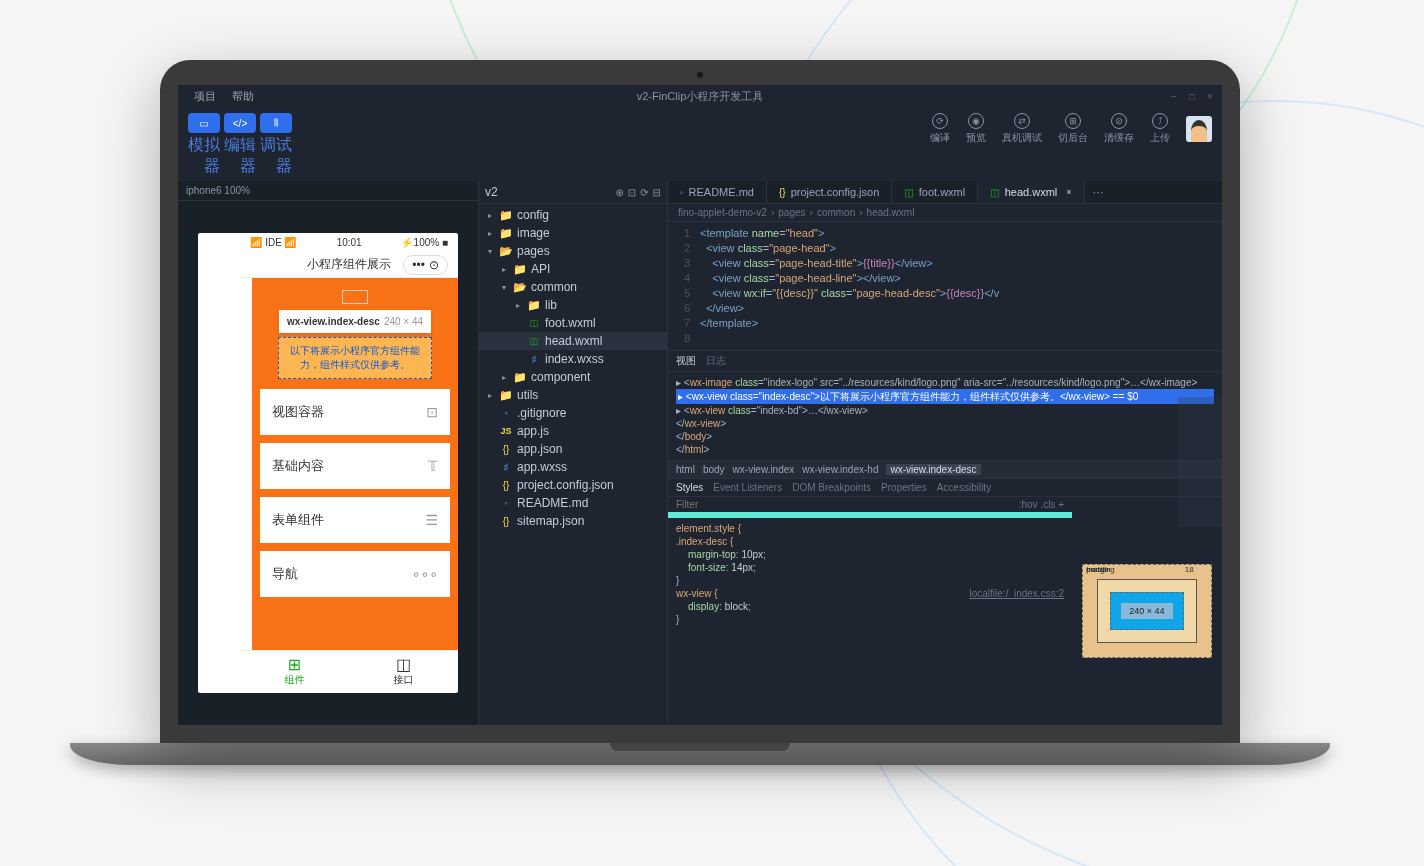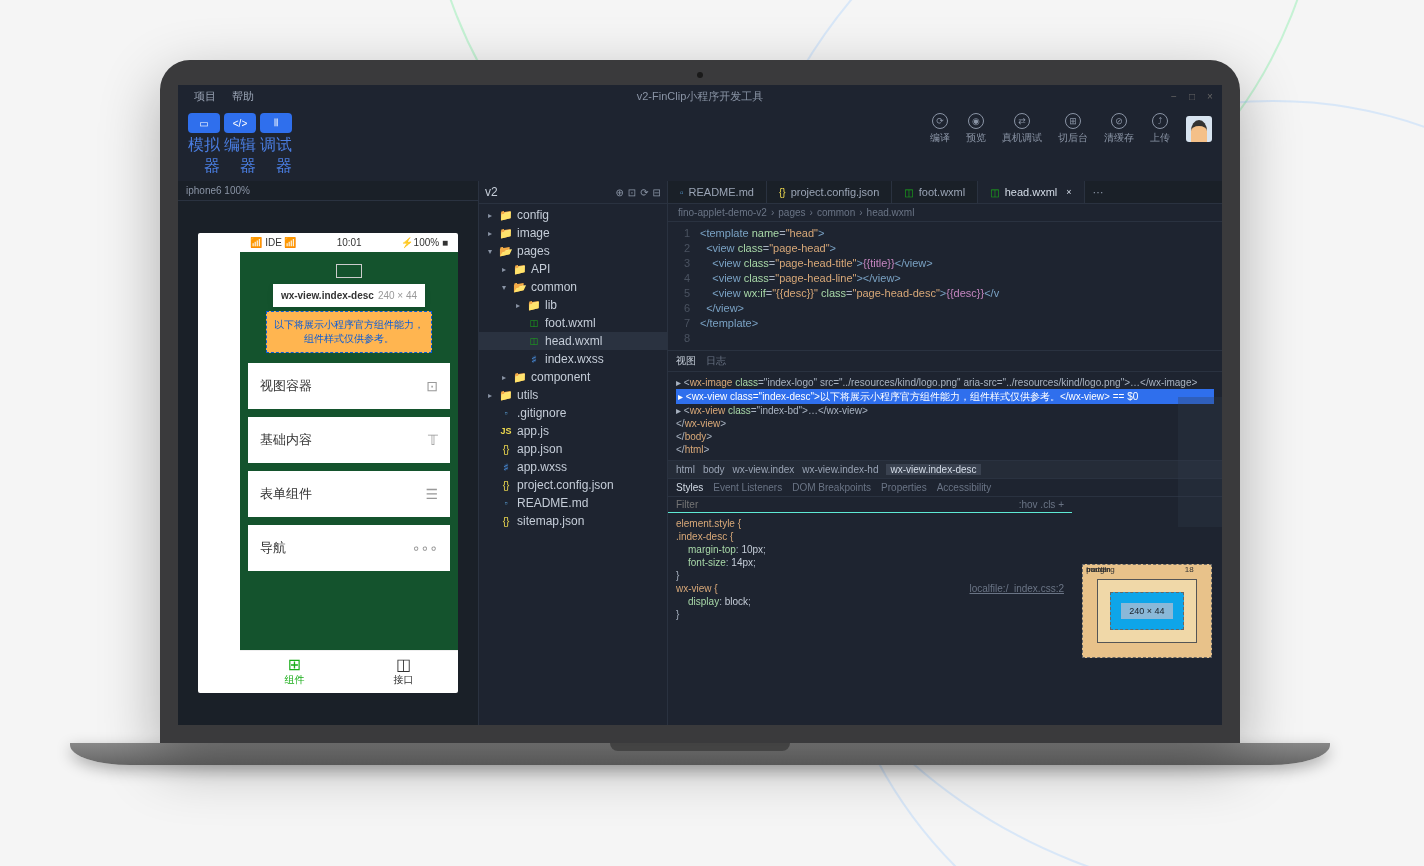--- a/index.html
+++ b/index.html
@@ -49,21 +49,21 @@
 .sim-col { width: 300px; background: #1a2028; display: flex; flex-direction: column; }
 .sim-bar { padding: 4px 8px; font-size: 10px; color: #8a94a5; border-bottom: 1px solid #2a3240; }
 .sim-area { flex: 1; display: flex; align-items: center; justify-content: center; padding: 12px 8px; }
 
 
 .phone { width: 260px; height: 460px; background: #fff; border-radius: 2px; color: #333; display: flex; flex-direction: column; font-size: 11px; overflow: hidden; padding-left: 42px; }
 .phone-status { display: flex; justify-content: space-between; padding: 4px 10px; font-size: 10px; }
 .phone-nav { display: flex; align-items: center; justify-content: center; padding: 4px 10px; position: relative; border-bottom: 1px solid #eee; }
 .phone-nav-title { font-size: 12px; font-weight: 500; }
 .phone-nav-btn { position: absolute; right: 10px; display: flex; gap: 4px; align-items: center; border: 1px solid #ddd; border-radius: 12px; padding: 2px 8px; font-size: 12px; }
-.phone-body { flex: 1; background: #14532d; padding: 12px 8px 0; overflow: hidden; }
+.phone-body { flex: 1; background: #f97316; padding: 12px 8px 0; overflow: hidden; margin-left: 12px; }
 .phone-logo { width: 26px; height: 14px; margin: 0 auto; border: 1px solid #ccc; }
 .tooltip { background: #fff; margin: 6px auto 0; padding: 6px 8px; font-size: 10px; box-shadow: 0 2px 6px rgba(0,0,0,0.1); width: fit-content; }
 .tooltip b { color: #333; }
 .tooltip span { color: #999; margin-left: 4px; }
 .hl-text { background: #ffb550; color: #0a5cd8; margin: 4px 18px 10px; padding: 6px; font-size: 10px; text-align: center; border: 1px dashed #0a5cd8; }
 .phone-list { display: flex; flex-direction: column; gap: 8px; }
 .phone-item { background: #fff; padding: 14px 12px; display: flex; justify-content: space-between; align-items: center; font-size: 13px; color: #333; }
 .phone-item .glyph { color: #999; font-size: 14px; }
 .phone-tabbar { display: flex; border-top: 1px solid #eee; }
 .phone-tab { flex: 1; text-align: center; padding: 6px 0; font-size: 10px; }
@@ -118,21 +118,21 @@
 .dt-hl { color: #d8a878; }
 .dt-cls { color: #a8d8a8; }
 
 .dt-crumb { padding: 3px 8px; background: #252c38; font-size: 10px; color: #9aa4b5; display: flex; gap: 8px; border-top: 1px solid #2a3240; border-bottom: 1px solid #2a3240; }
 .dt-crumb span.active { background: #3a4250; padding: 0 4px; color: #d5dde8; }
 
 .dt-bottom { display: flex; flex: 1; overflow: hidden; }
 .dt-styles { flex: 1; display: flex; flex-direction: column; }
 .dt-style-tabs { display: flex; gap: 10px; padding: 3px 8px; font-size: 10px; color: #6a7485; border-bottom: 1px solid #2a3240; }
 .dt-style-tabs span.active { color: #d5dde8; }
-.dt-filter { display: flex; padding: 2px 8px; font-size: 10px; color: #6a7485; border-bottom: 1px solid #5eead4; }
+.dt-filter { display: flex; padding: 2px 8px; font-size: 10px; color: #6a7485; border-bottom: 6px solid #5eead4; }
 .dt-filter input { background: transparent; border: none; color: #6a7485; font-size: 10px; flex: 1; outline: none; }
 .dt-filter .tools { display: flex; gap: 4px; }
 .dt-rules { padding: 4px 8px; font-family: Consolas, monospace; font-size: 10px; line-height: 13px; }
 .dt-rules .sel { color: #d8a878; }
 .dt-rules .prop { color: #a8d8a8; margin-left: 12px; }
 .dt-rules .val { color: #c5cdd8; }
 .dt-rules .src { float: right; color: #6a7485; text-decoration: underline; }
 
 .box-model { width: 150px; padding: 10px; display: flex; align-items: center; justify-content: center; }
 .bm { position: relative; font-size: 9px; text-align: center; }
@@ -216,20 +216,27 @@
       <div class="main">
 
         <div class="sim-col">
           <div class="sim-bar">iphone6 100%</div>
           <div class="sim-area">
             <div class="phone">
               <div class="phone-status">
                 <span>📶 IDE 📶</span>
                 <span>10:01</span>
                 <span>⚡100% ■</span>
+              </div>
+              <div class="phone-nav">
+                <div class="phone-nav-title">小程序组件展示</div>
+                <div class="phone-nav-btn">
+                    <span>•••</span>
+                    <span>⊙</span>
+                  </div>
               </div>
               <div class="phone-body">
                 <div class="phone-logo"></div>
                 <div class="tooltip">
                   <b>wx-view.index-desc</b><span>240 × 44</span>
                 </div>
                 <div class="hl-text">以下将展示小程序官方组件能力，组件样式仅供参考。</div>
                 <div class="phone-list" id="phone-list">
                     <div class="phone-item">
                       <span>视图容器</span>

